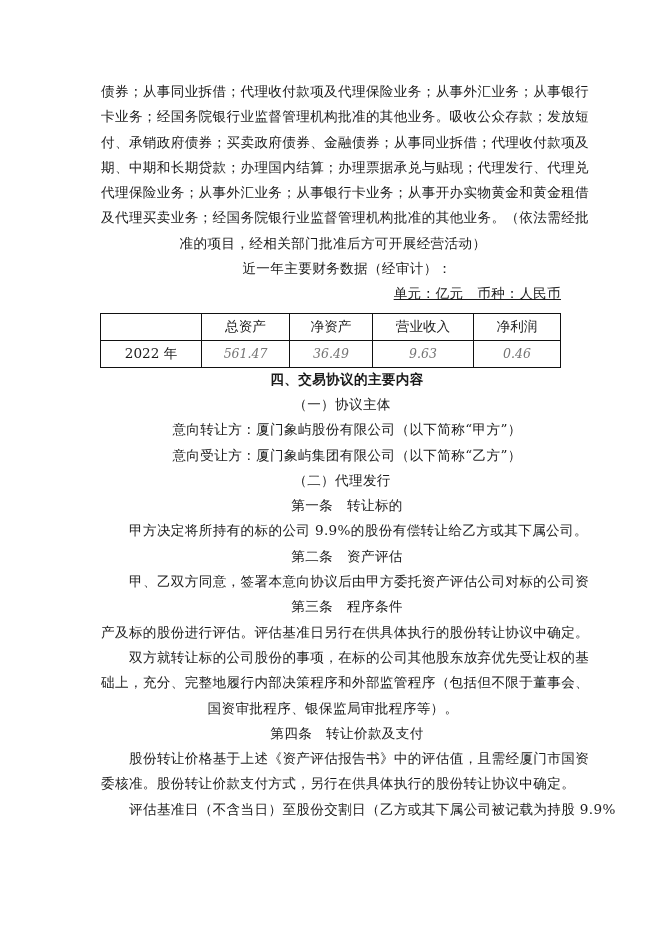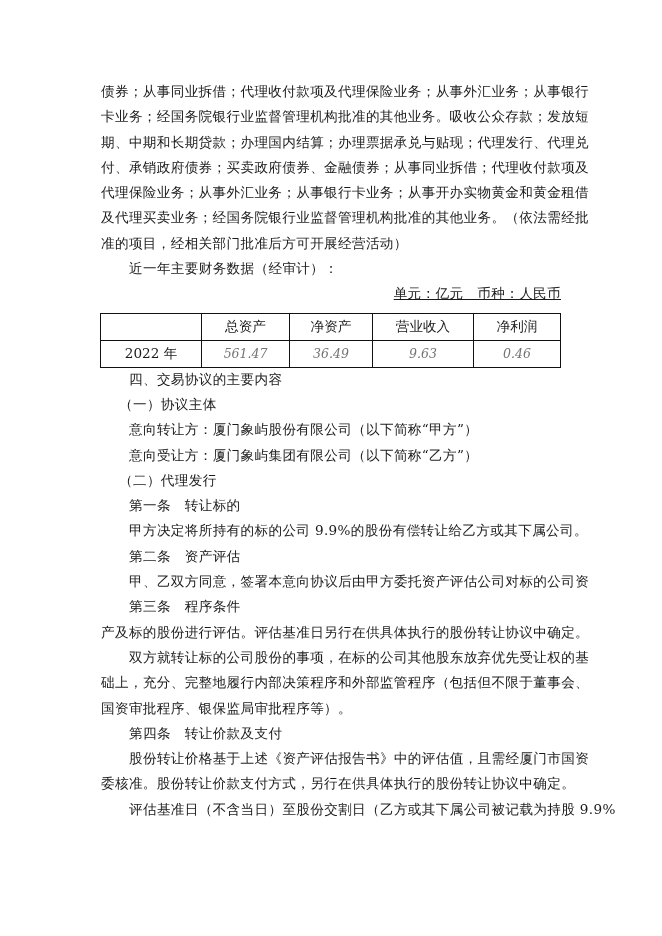--- a/index.html
+++ b/index.html
@@ -1,35 +1,35 @@
 <!DOCTYPE html>
 <html><head>
 <meta charset="utf-8">
 <style>
   html, body { margin:0; padding:0; background:#ffffff; }
   body { width:662px; height:936px; position:relative; overflow:hidden;
          font-family:"DejaVu Serif","Liberation Serif",serif; color:#1a1a1a; }
   .page { position:absolute; left:101px; top:79px; width:464px; }
-  .line { font-size:13.6px; line-height:25.3px; height:25.3px; white-space:nowrap; overflow:visible; letter-spacing:0.35px; }
+  .line { font-size:13.6px; line-height:25.3px; height:25.3px; white-space:nowrap; overflow:visible; letter-spacing:0.35px;text-align:center; }
   .indent { padding-left:28px; }
   .right { text-align:right; padding-right:4px;text-decoration:underline; }
-  .bold { font-weight:normal; font-family:"DejaVu Sans","Liberation Sans",sans-serif; }
+  .bold { font-weight:bold; font-family:"DejaVu Sans","Liberation Sans",sans-serif; }
   table.fin { border-collapse:collapse; width:461px; margin:6px 10px 0 -1px;padding-left:21px; }
   table.fin td { border:1.2px solid #111; height:26px; text-align:center; font-size:13.6px; padding:0; }
   table.fin td.num { font-style:italic; font-size:12.5px; color:#737373; }
 </style>
 </head>
 <body>
 
 <div class="page">
   <div>
     <div class="line">债券；从事同业拆借；代理收付款项及代理保险业务；从事外汇业务；从事银行</div>
     <div class="line">卡业务；经国务院银行业监督管理机构批准的其他业务。吸收公众存款；发放短</div>
+    <div class="line">付、承销政府债券；买卖政府债券、金融债券；从事同业拆借；代理收付款项及</div>
     <div class="line">期、中期和长期贷款；办理国内结算；办理票据承兑与贴现；代理发行、代理兑</div>
-    <div class="line">付、承销政府债券；买卖政府债券、金融债券；从事同业拆借；代理收付款项及</div>
     <div class="line">代理保险业务；从事外汇业务；从事银行卡业务；从事开办实物黄金和黄金租借</div>
     <div class="line">及代理买卖业务；经国务院银行业监督管理机构批准的其他业务。（依法需经批</div>
     <div class="line">准的项目，经相关部门批准后方可开展经营活动）</div>
   </div>
   <div class="line indent">近一年主要财务数据（经审计）：</div>
   <div class="line right">单元：亿元　币种：人民币</div>
 
   <table class="fin">
     <tbody>
         <tr>

